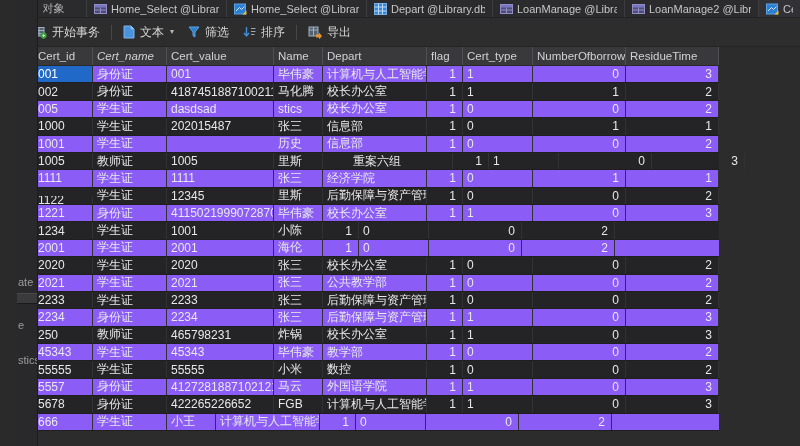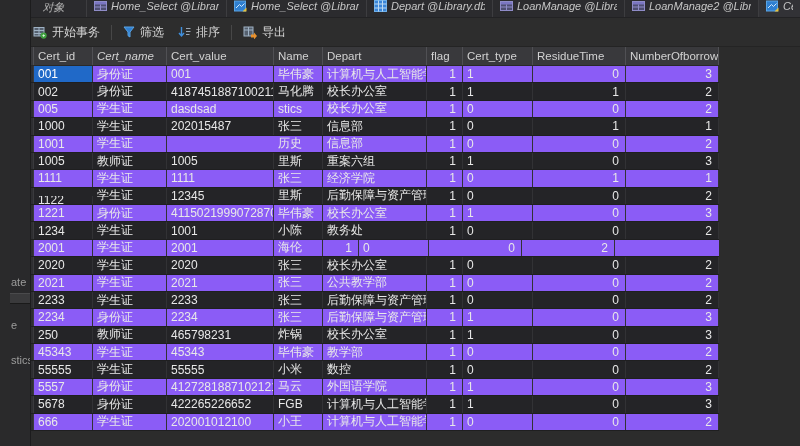--- a/index.html
+++ b/index.html
@@ -1,30 +1,30 @@
 <!DOCTYPE html>
 <html><head>
 <meta charset="utf-8">
 <style>
   html,body{margin:0;padding:0;background:#1e1e1e;}
   .app{position:relative;width:800px;height:446px;background:#2a2a2b;overflow:hidden;
        font-family:"Liberation Sans","DejaVu Sans",sans-serif;color:#e6e6e6;-webkit-font-smoothing:antialiased;}
 
   
-  .left-strip{position:absolute;left:10px;top:0;width:20px;height:446px;background:#29292b;border-right:1px solid #1c1c1d;z-index:6;overflow:hidden;}
+  .left-strip{position:absolute;left:17px;top:0;width:20px;height:446px;background:#29292b;border-right:1px solid #1c1c1d;z-index:6;overflow:hidden;}
   .lp-label{position:absolute;left:1px;width:19px;font-size:11px;color:#9c9c9c;white-space:nowrap;overflow:hidden;}
   .lp1{top:276px}.lp2{top:319px}.lp3{top:354px}
   .lp-divider{position:absolute;top:293px;left:0;width:20px;height:9px;background:#3a3a3c;border-top:1px solid #4a4a4c;border-bottom:1px solid #1a1a1a;}
 
   .main{position:absolute;left:21px;top:0;width:779px;height:446px;background:#2c2c2c;}
 
   
   .tabbar{display:flex;height:17px;background:#2b2b2e;border-bottom:1px solid #222224;align-items:stretch;overflow:hidden;}
-  .tab{display:flex;align-items:flex-start;gap:4px;padding:0 7px;font-size:11px;color:#c6c6c6;
-       border-right:1px solid #3d3d40;white-space:nowrap;overflow:hidden;flex:0 0 auto;box-sizing:border-box;cursor:default;font-style:italic;}
+  .tab{display:flex;align-items:center;gap:4px;padding:0 7px;font-size:11px;color:#c6c6c6;
+       border-right:1px solid #3d3d40;white-space:nowrap;overflow:hidden;flex:0 0 auto;box-sizing:border-box;cursor:default;}
   .tab.objects{justify-content:center;color:#b2b2b2;}
   .tab.last{flex:1 1 auto;min-width:0;border-right:none;background:#323236;}
   .tab svg{flex:0 0 auto;}
 
   
   .toolbar{display:flex;align-items:center;height:28px;background:#2d2d2d;border-bottom:1px solid #242424;padding-left:5px;}
   .tbtn{display:flex;align-items:center;gap:5px;padding:3px 7px;font-size:12px;color:#d8d8d8;border-radius:2px;cursor:default;}
   .tsep{width:1px;height:15px;background:#474747;margin:0 4px;flex:0 0 auto;}
   .caret{font-size:8px;color:#b5b5b5;margin-left:1px;line-height:1;}
 
@@ -129,20 +129,28 @@
         <svg width="14" height="13" viewBox="0 0 14 13">
             <rect x="1" y="1.5" width="10" height="8.5" fill="#55606e" stroke="#9fb2c4"></rect>
             <path d="M1 4.5 H11 M1 7.5 H11 M6 1.5 V10" stroke="#9fb2c4" fill="none"></path>
             <circle cx="10.6" cy="9.6" r="3.1" fill="#3f9f3f"></circle>
             <path d="M9.5 9.6 h1.6 M10.4 8.6 l1.1 1 -1.1 1" stroke="#eaffea" fill="none"></path>
           </svg>
         <span>开始事务</span>
       </div>
       <div class="tsep"></div>
       <div class="tbtn">
+        <svg width="12" height="14" viewBox="0 0 12 14">
+            <path d="M1 1 h7 l3 3 v9 h-10 z" fill="#4a93dd" stroke="#7ab5ea"></path>
+            <path d="M8 1 v3 h3" fill="#a9d0f0" stroke="#7ab5ea"></path>
+          </svg>
+        <span>文本</span>
+        <span class="caret">▾</span>
+      </div>
+      <div class="tbtn">
         <svg width="12" height="12" viewBox="0 0 12 12">
             <path d="M1 1 h10 l-4 5 v5 l-2 -1.3 v-3.7 z" fill="#2f7fd0" stroke="#5aa4e4"></path>
           </svg>
         <span>筛选</span>
       </div>
       <div class="tbtn">
         <svg width="13" height="12" viewBox="0 0 13 12">
             <path d="M3.5 1 v8.5 M1 7 l2.5 3 2.5 -3" stroke="#3f8fdd" stroke-width="1.4" fill="none"></path>
             <path d="M8 2.5 h4.5 M8 5.5 h4.5 M8 8.5 h3.5" stroke="#9aa7b5" fill="none"></path>
           </svg>
@@ -162,22 +170,22 @@
     <div class="gridwrap">
       <div class="ghead">
           <div class="gutterh"></div>
           <div class="hcell" style="width: 59px;">Cert_id</div>
           <div class="hcell" style="width: 74px; font-style: italic;">Cert_name</div>
           <div class="hcell" style="width: 107px;">Cert_value</div>
           <div class="hcell" style="width: 49px;">Name</div>
           <div class="hcell" style="width: 104px;">Depart</div>
           <div class="hcell" style="width: 36px;">flag</div>
           <div class="hcell" style="width: 70px;">Cert_type</div>
+          <div class="hcell" style="width: 93px;">NumberOfborrow</div>
           <div class="hcell" style="width: 93px;">ResidueTime</div>
-          <div class="hcell" style="width: 93px;">NumberOfborrow</div>
         </div>
       <div class="gbody">
           <div class="row odd">
             <div class="gutter">
               <div class="marker"></div>
             </div>
             <div class="cell selected" style="width: 59px;">001</div>
             <div class="cell" style="width: 74px;">身份证</div>
             <div class="cell" style="width: 107px;">001</div>
             <div class="cell" style="width: 49px;">毕伟豪</div>
@@ -234,21 +242,21 @@
             <div class="cell" style="width: 70px;">0</div>
             <div class="cell r" style="width: 93px;">0</div>
             <div class="cell r" style="width: 93px;">2</div>
           </div>
           <div class="row even">
             <div class="gutter"></div>
             <div class="cell" style="width: 59px;">1005</div>
             <div class="cell" style="width: 74px;">教师证</div>
             <div class="cell" style="width: 107px;">1005</div>
             <div class="cell" style="width: 49px;">里斯</div>
-            <div class="cell" style="width: 104px;">重案六组</div>
+            <div class="cell" style="width: 104px; margin-left: 26px;">重案六组</div>
             <div class="cell r" style="width: 36px;">1</div>
             <div class="cell" style="width: 70px;">1</div>
             <div class="cell r" style="width: 93px;">0</div>
             <div class="cell r" style="width: 93px;">3</div>
           </div>
           <div class="row odd">
             <div class="gutter"></div>
             <div class="cell" style="width: 59px;">1111</div>
             <div class="cell" style="width: 74px;">学生证</div>
             <div class="cell" style="width: 107px;">1111</div>
@@ -282,21 +290,20 @@
             <div class="cell" style="width: 70px;">1</div>
             <div class="cell r" style="width: 93px;">0</div>
             <div class="cell r" style="width: 93px;">3</div>
           </div>
           <div class="row even">
             <div class="gutter"></div>
             <div class="cell" style="width: 59px;">1234</div>
             <div class="cell" style="width: 74px;">学生证</div>
             <div class="cell" style="width: 107px;">1001</div>
             <div class="cell" style="width: 49px;">小陈</div>
-            <div class="cell" style="width: 104px;">教务处</div>
             <div class="cell r" style="width: 36px;">1</div>
             <div class="cell" style="width: 70px;">0</div>
             <div class="cell r" style="width: 93px;">0</div>
             <div class="cell r" style="width: 93px;">2</div>
           </div>
           <div class="row odd">
             <div class="gutter"></div>
             <div class="cell" style="width: 59px;">2001</div>
             <div class="cell" style="width: 74px;">学生证</div>
             <div class="cell" style="width: 107px;">2001</div>
@@ -411,21 +418,20 @@
             <div class="cell" style="width: 104px;">计算机与人工智能学院</div>
             <div class="cell r" style="width: 36px;">1</div>
             <div class="cell" style="width: 70px;">1</div>
             <div class="cell r" style="width: 93px;">0</div>
             <div class="cell r" style="width: 93px;">3</div>
           </div>
           <div class="row odd">
             <div class="gutter"></div>
             <div class="cell" style="width: 59px;">666</div>
             <div class="cell" style="width: 74px;">学生证</div>
-            <div class="cell" style="width: 107px;">202001012100</div>
             <div class="cell" style="width: 49px;">小王</div>
             <div class="cell" style="width: 104px;">计算机与人工智能学院</div>
             <div class="cell r" style="width: 36px;">1</div>
             <div class="cell" style="width: 70px;">0</div>
             <div class="cell r" style="width: 93px;">0</div>
             <div class="cell r" style="width: 93px;">2</div>
           </div>
         </div>
     </div>
 

